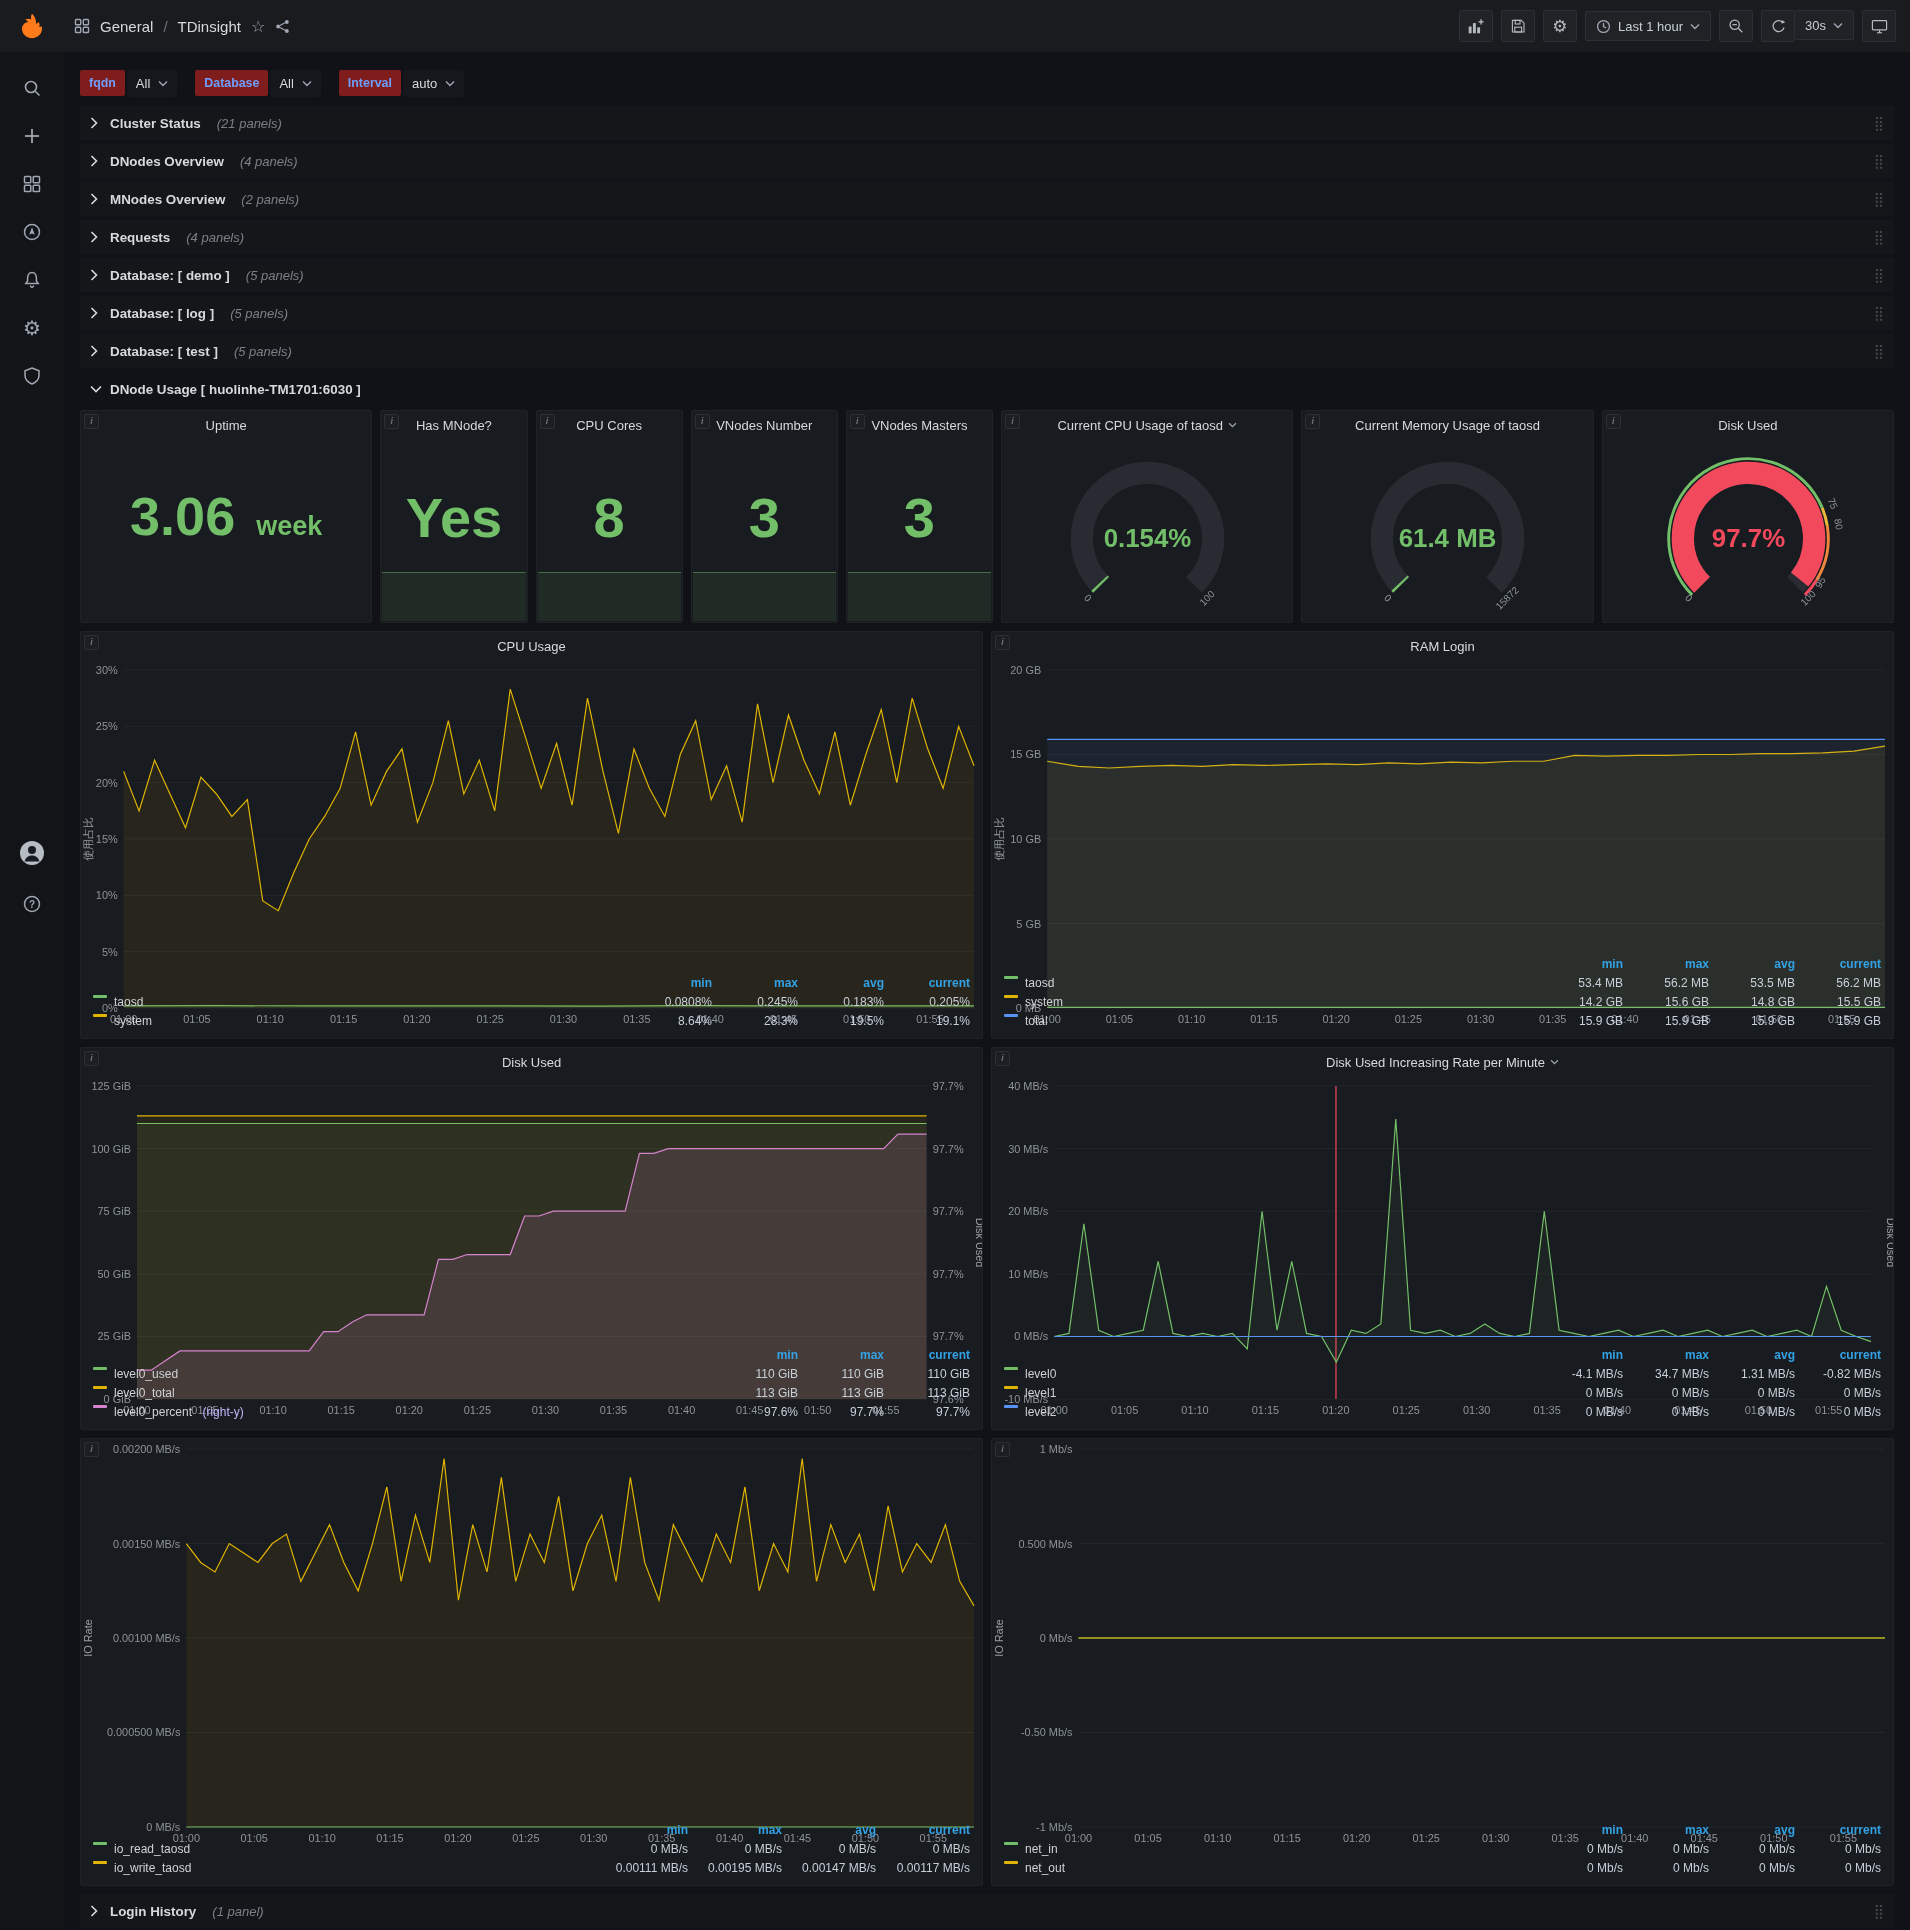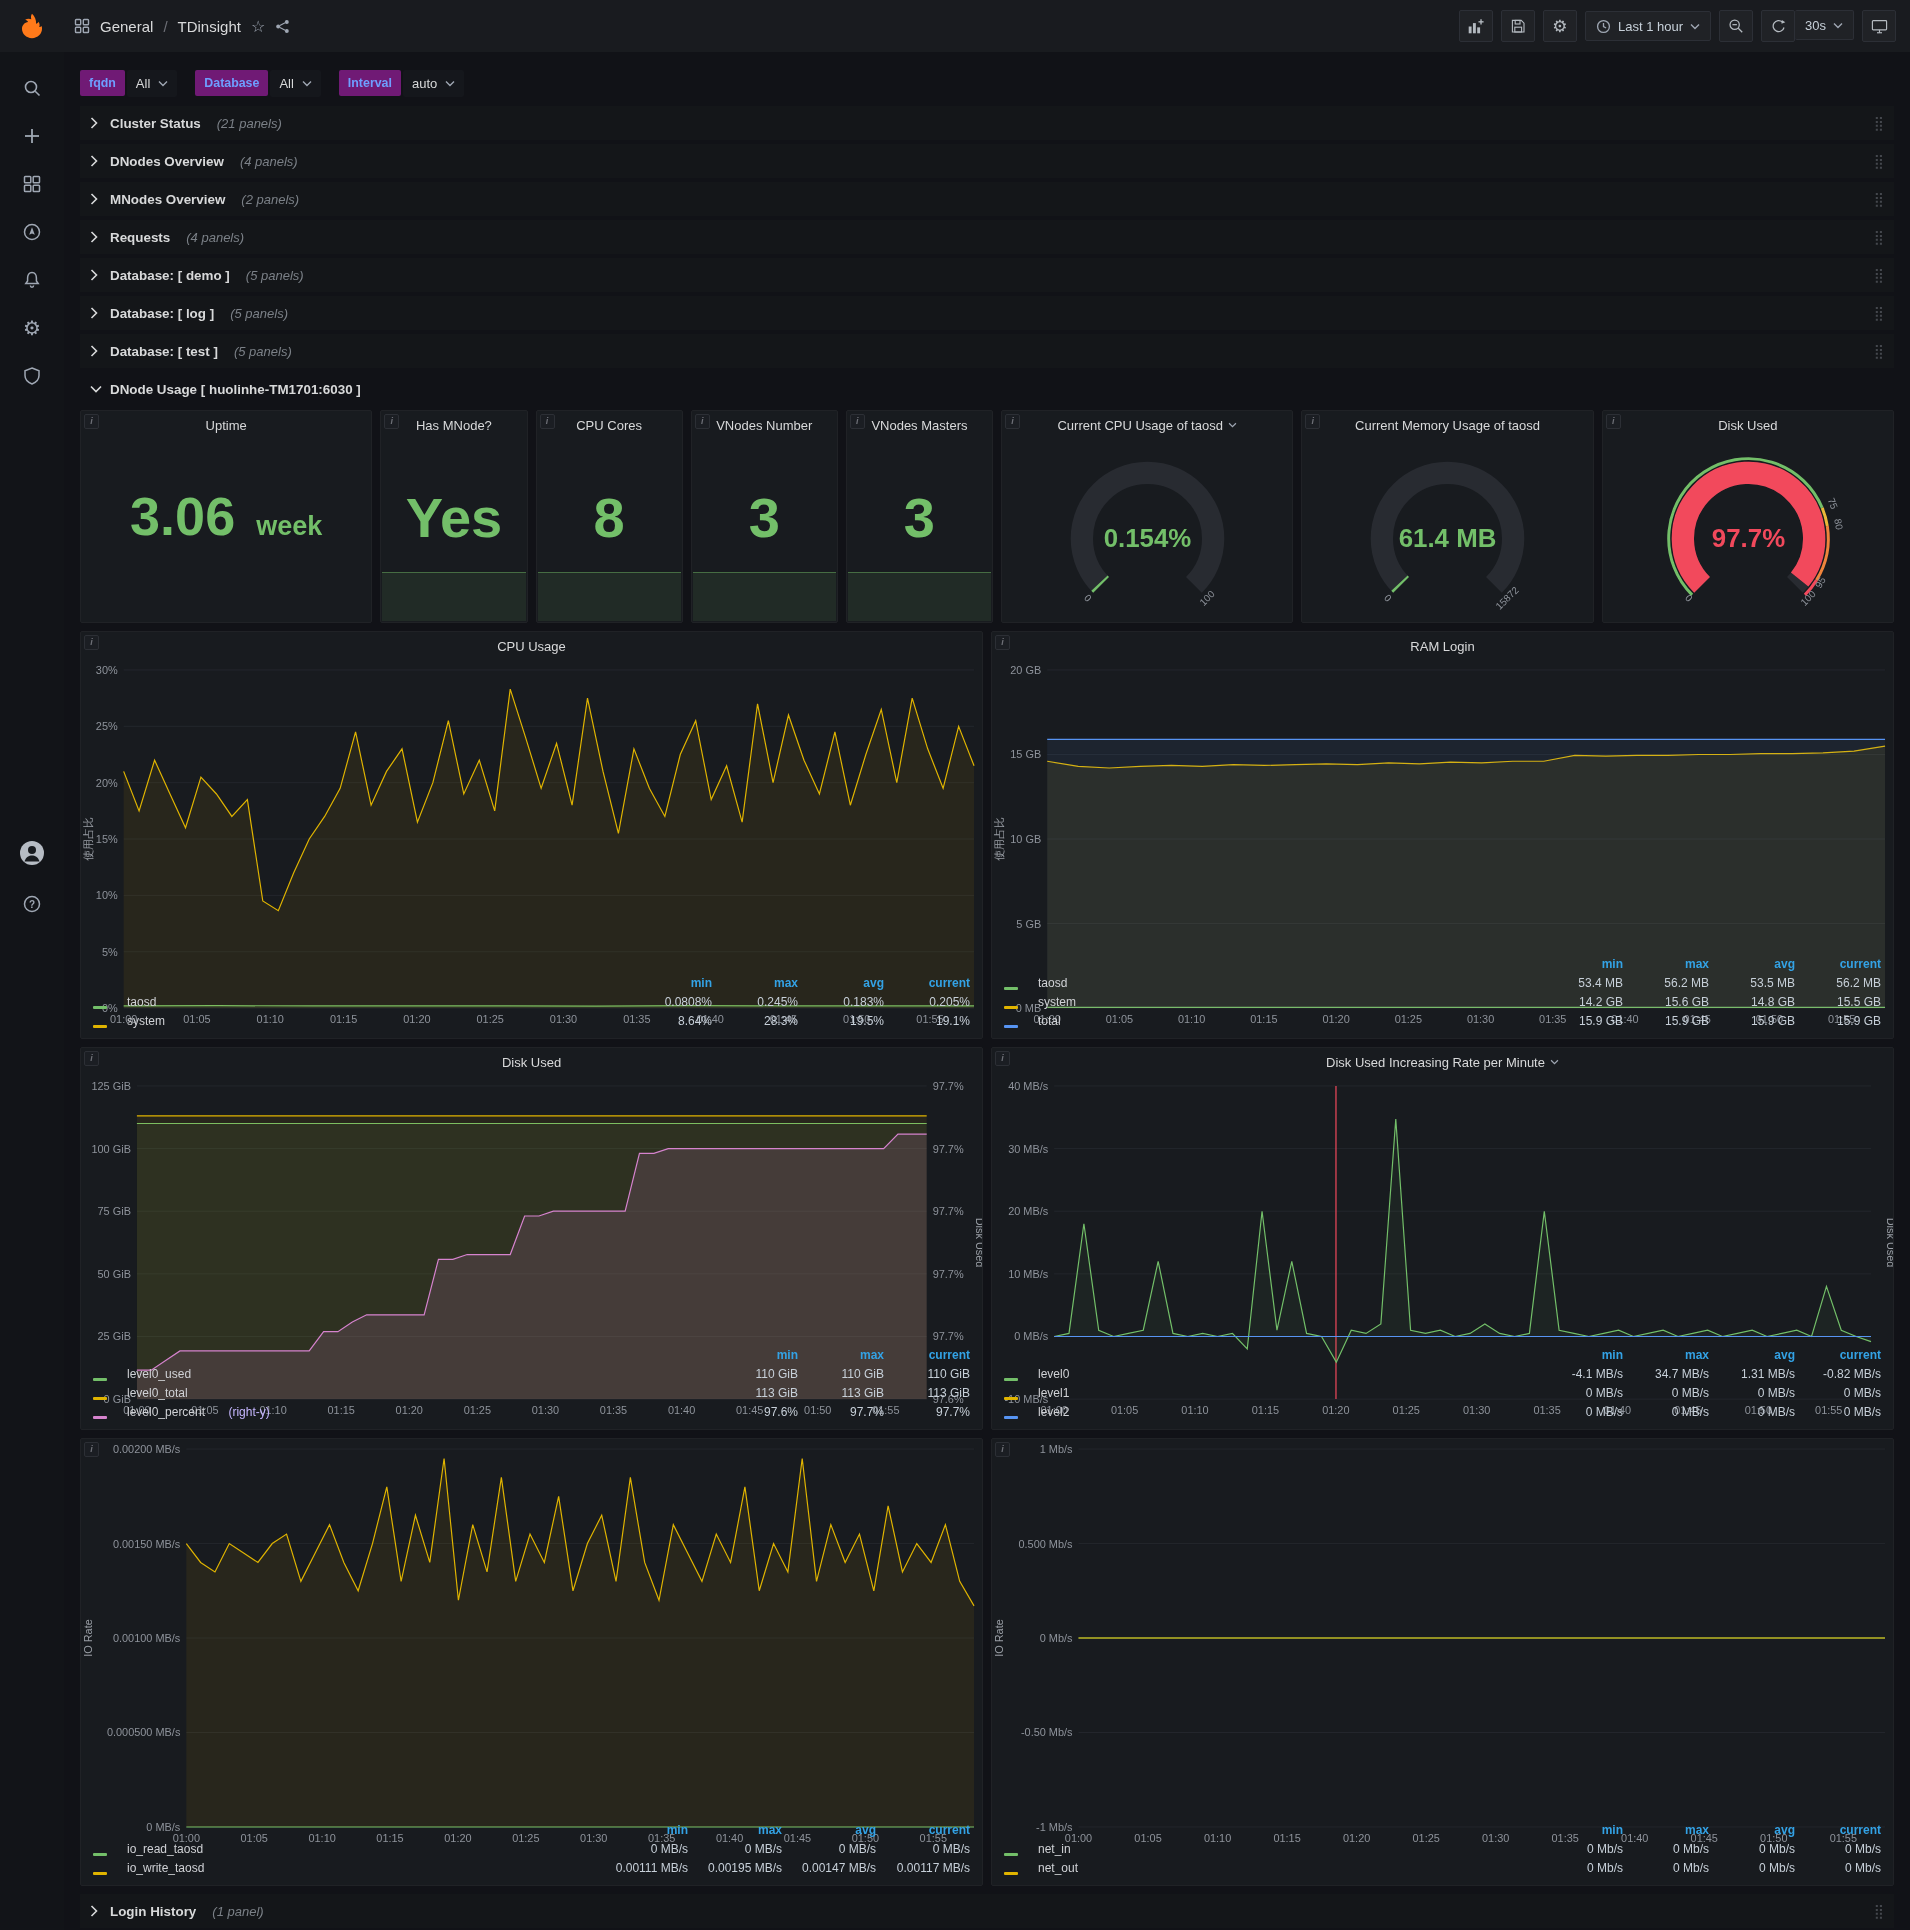--- a/index.html
+++ b/index.html
@@ -24,21 +24,21 @@
   
   .sidebar{position:absolute;top:52px;left:0;bottom:0;width:64px;background:#121418;display:flex;flex-direction:column;align-items:center;padding-top:26px;gap:28px}
   .side-ic{color:#9fa7b3;display:flex;align-items:center;justify-content:center;cursor:pointer}
   .side-spacer{height:398px}
 
   
   .main{position:absolute;left:64px;top:52px;right:0;bottom:0;padding:8px 16px;display:flex;flex-direction:column;box-sizing:border-box}
 
   .filters{height:46px;display:flex;align-items:center;gap:18px;flex:none}
   .var{display:flex;align-items:center;gap:2px}
-  .var-label{background:#701a75;color:#6e9fff;font-size:12.4px;font-weight:600;padding:6px 9px;border-radius:2px;cursor:pointer}
+  .var-label{background:#7f1d1d;color:#6e9fff;font-size:12.4px;font-weight:600;padding:6px 9px;border-radius:2px;cursor:pointer}
   .var-value{display:flex;gap:8px;align-items:center;color:#d8d9da;font-size:13px;padding:6px 9px;background:#15171c;border-radius:2px;cursor:pointer}
   .caret{color:#9fa7b3;display:flex;align-items:center}
 
   .row-header{height:34px;margin-bottom:4px;background:#141619;display:flex;align-items:center;gap:8px;padding:0 10px;cursor:pointer;flex:none}
   .row-chev{color:#d8d9da;display:flex;align-items:center;width:12px}
   .row-title{font-weight:700;font-size:13.4px;color:#d8d9da}
   .row-count{font-size:13px;color:#7b8087;font-style:italic;margin-left:8px}
   .handle{margin-left:auto;color:#44474d;font-size:14px;cursor:grab}
 
   .stats-row{display:flex;gap:8px;height:213px;margin-bottom:8px;flex:none}
@@ -54,21 +54,21 @@
   .gauge-panel{flex:2}
   .gauge{flex:1;min-height:0}
 
   .chart-row{display:flex;gap:8px;margin-bottom:8px;flex:none}
   .row1{height:408px}.row2{height:383px}.row3{height:448px}
   .chart-panel{flex:1;padding-bottom:4px}
   .chart{flex:1;min-height:0;cursor:crosshair}
   .legend{flex:none;padding:2px 12px 4px;overflow:hidden}
   .lg-row{display:flex;align-items:center;height:19px;font-size:12px}
   .lg-head .lg-col{color:#33a2e5;font-weight:700}
-  .lg-name{flex:1;display:flex;align-items:flex-end;gap:20px;color:#d0d2d6;cursor:pointer}
+  .lg-name{flex:1;display:flex;align-items:flex-start;gap:7px;color:#d0d2d6;cursor:pointer}
   .lg-swatch{width:14px;height:3px;border-radius:1px;display:inline-block;flex:none}
   .lg-suffix{color:#c4b5fd}
   .lg-col{text-align:right;color:#c7d0d9;flex:none}
 </style>
 </head>
 <body>
 
 <div class="topbar">
   <div class="logo">
     <svg width="28" height="28" viewBox="0 0 24 24">

